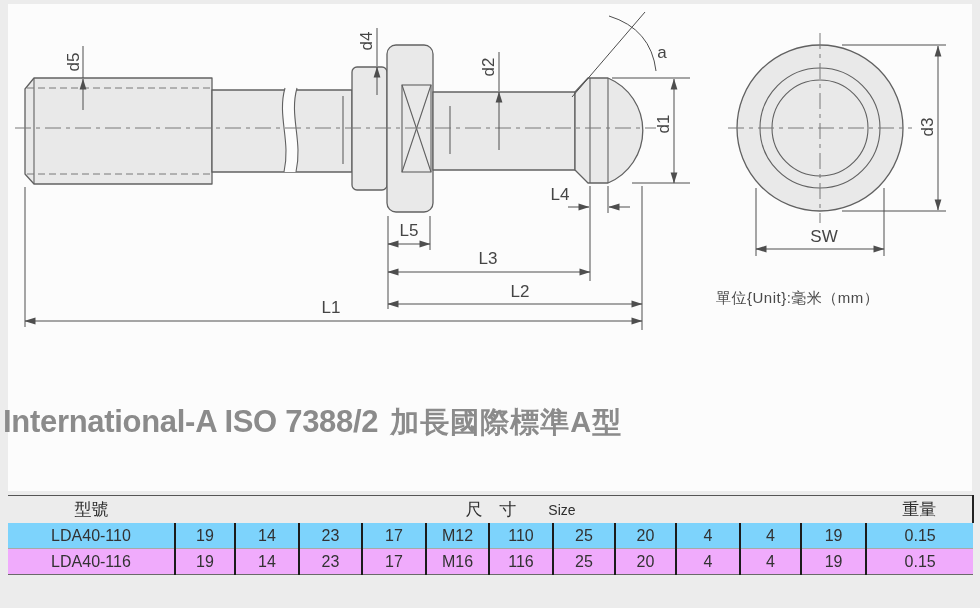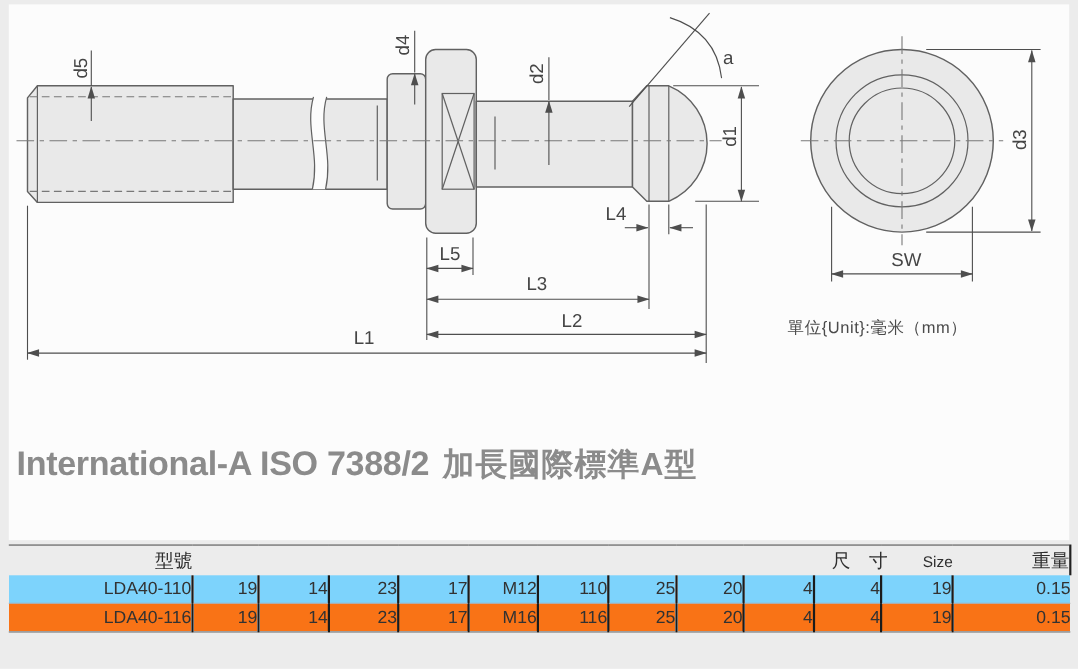--- a/index.html
+++ b/index.html
@@ -14,43 +14,43 @@
     background:#fcfcfc;
   }
   #drawing{position:absolute;left:0;top:0;}
   .part{fill:#e9e9e9;stroke:#616161;stroke-width:1.3;stroke-linejoin:round;}
   .edge{fill:none;stroke:#616161;stroke-width:1.1;}
   .dash{fill:none;stroke:#787878;stroke-width:1;stroke-dasharray:7 4;}
   .center{fill:none;stroke:#787878;stroke-width:1;stroke-dasharray:16 5 4 5;}
   .dim{fill:none;stroke:#4e4e4e;stroke-width:1;}
   .lbl{font-family:"Liberation Sans",sans-serif;font-size:17px;fill:#454545;}
   #title{
-    position:absolute;left:15px;top:403px;white-space:nowrap;
+    position:absolute;left:3px;top:403px;white-space:nowrap;
     color:#8b8b8b;font-size:31px;font-weight:bold;letter-spacing:-0.3px;
   }
   #title .zh{font-size:29px;font-weight:600;margin-left:12px;letter-spacing:1px;}
   #unitnote{
     position:absolute;left:716px;top:289px;font-size:15px;color:#4a4a4a;
     white-space:nowrap;letter-spacing:0.5px;
   }
   #spec{
     position:absolute;left:8px;top:495px;width:965px;
     border-collapse:collapse;table-layout:fixed;
     border-top:1px solid #555;
     font-size:16px;color:#323232;
   }
-  #spec td,#spec th{padding:0;text-align:right;vertical-align:middle;font-weight:normal;overflow:hidden;white-space:nowrap;}
+  #spec td,#spec th{padding:0;text-align:center;vertical-align:middle;font-weight:normal;overflow:hidden;white-space:nowrap;}
   tr.gh td{height:27px;font-size:17px;color:#2e2e2e;}
   tr.gh td.gh-weight{border-right:2px solid #222;}
   tr.gh .size-en{margin-left:26px;font-size:14px;}
   tr.gh .size-zh{letter-spacing:6px;}
   tr.cols th{height:27px;border-bottom:3px solid #101010;}
   tr.cols th + th{border-left:2px solid #1b1b1b;}
   tr.r0 td{height:25px;background:#7dd3fc;border-bottom:1px solid #a8a8a8;}
-  tr.r1 td{height:25px;background:#f97316;border-bottom:1px solid #6a6a6a;}
+  tr.r1 td{height:25px;background:#f0abfc;border-bottom:1px solid #6a6a6a;}
   tr.r0 td + td, tr.r1 td + td{border-left:2px solid #1b1b1b;}
 </style>
 </head>
 <body>
 
 <div id="panel"></div>
 
 <svg id="drawing" width="980" height="492" viewBox="0 0 980 492">
   <defs>
     <marker id="aS" markerUnits="userSpaceOnUse" markerWidth="12" markerHeight="8" refX="0.5" refY="4" orient="auto">

